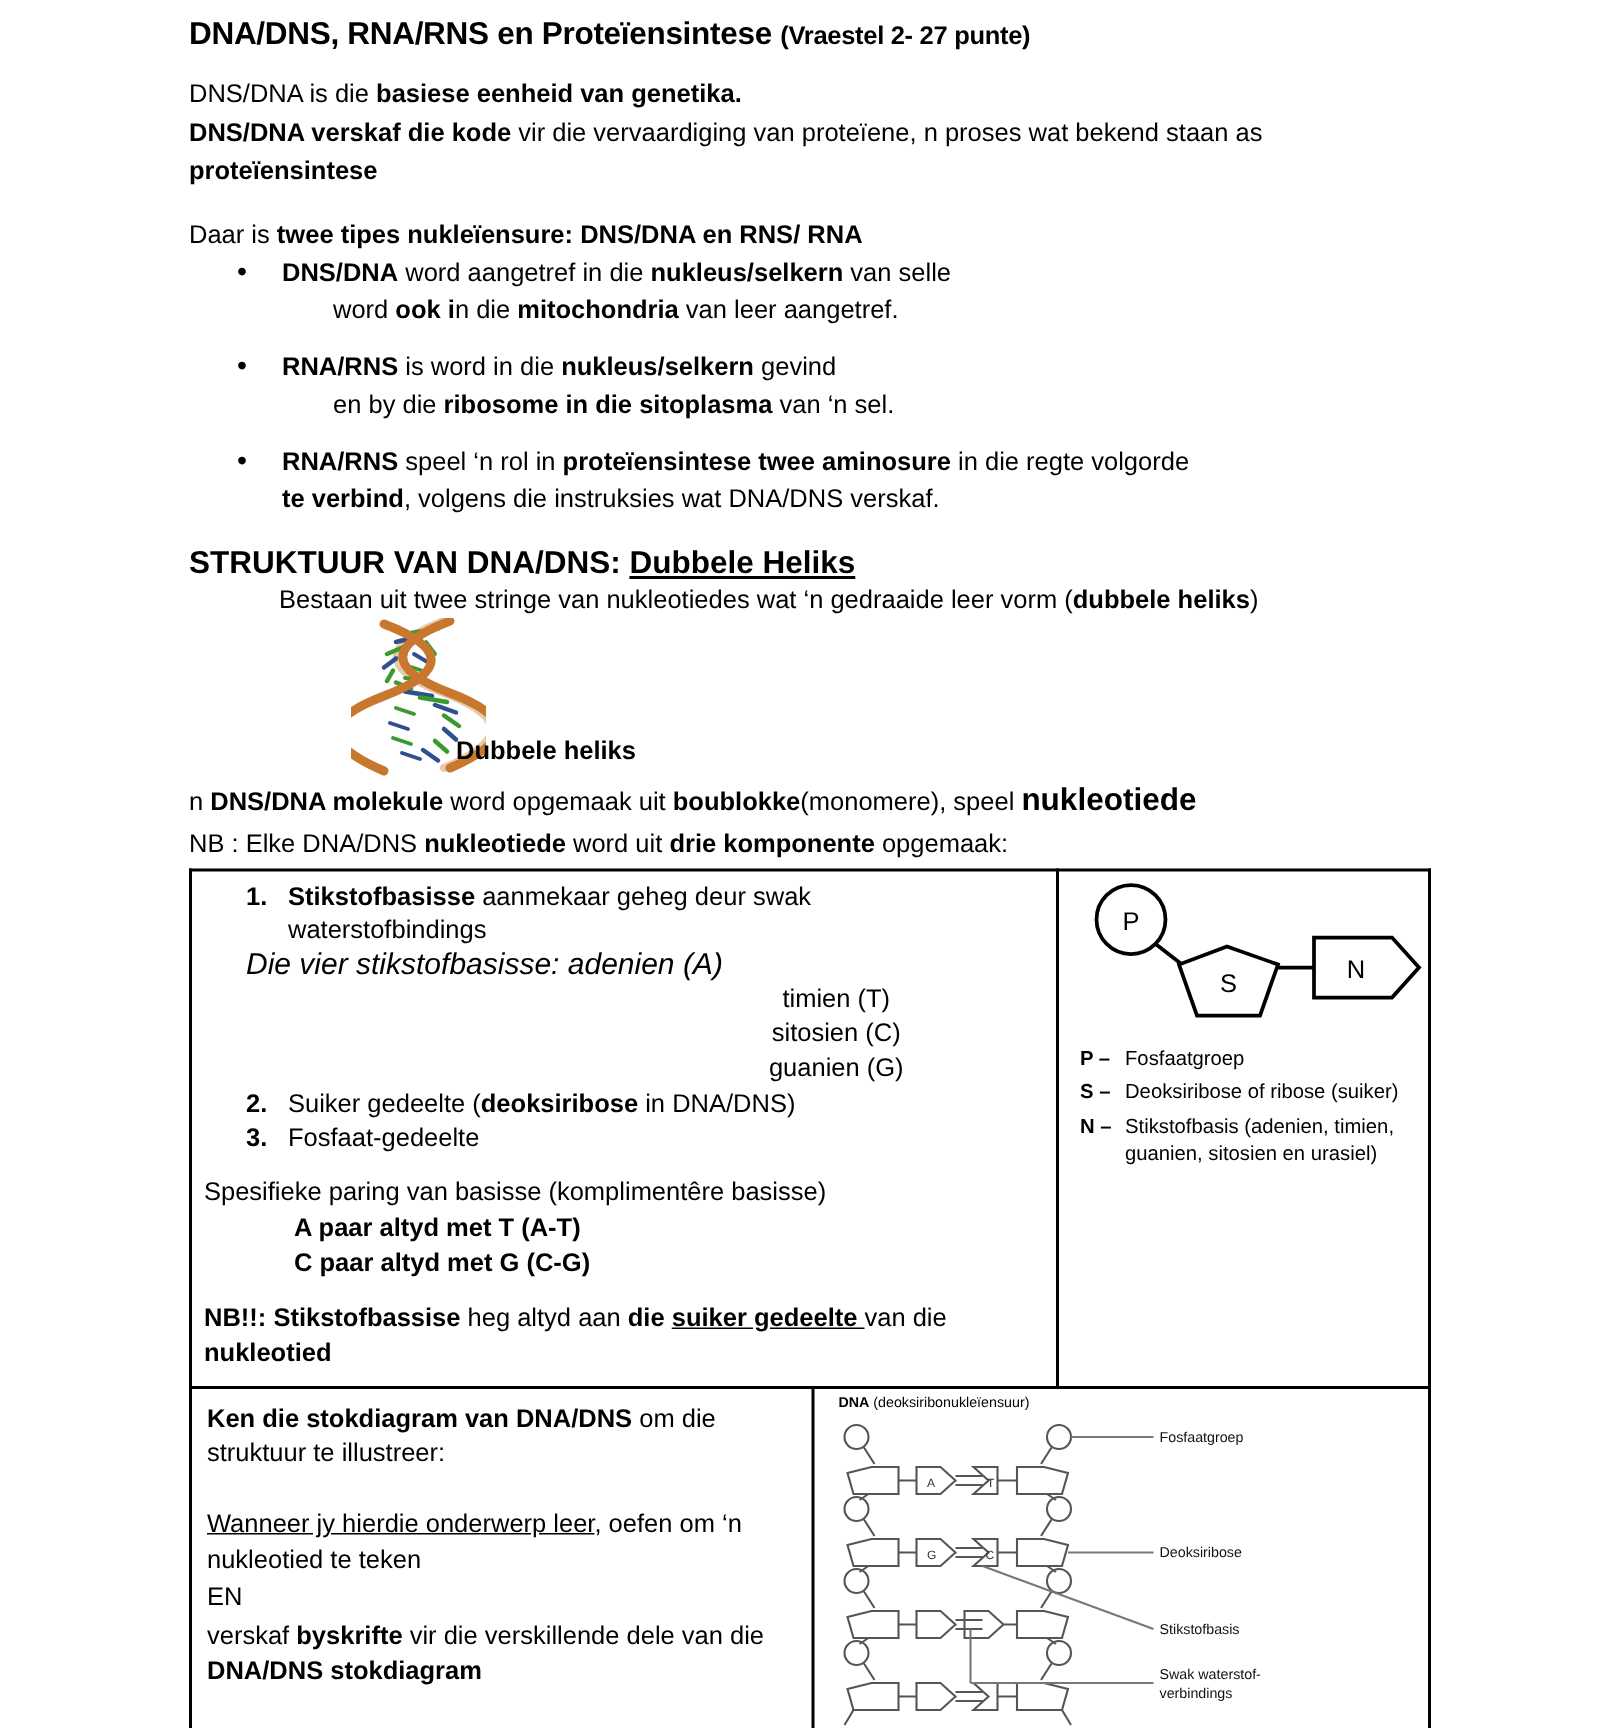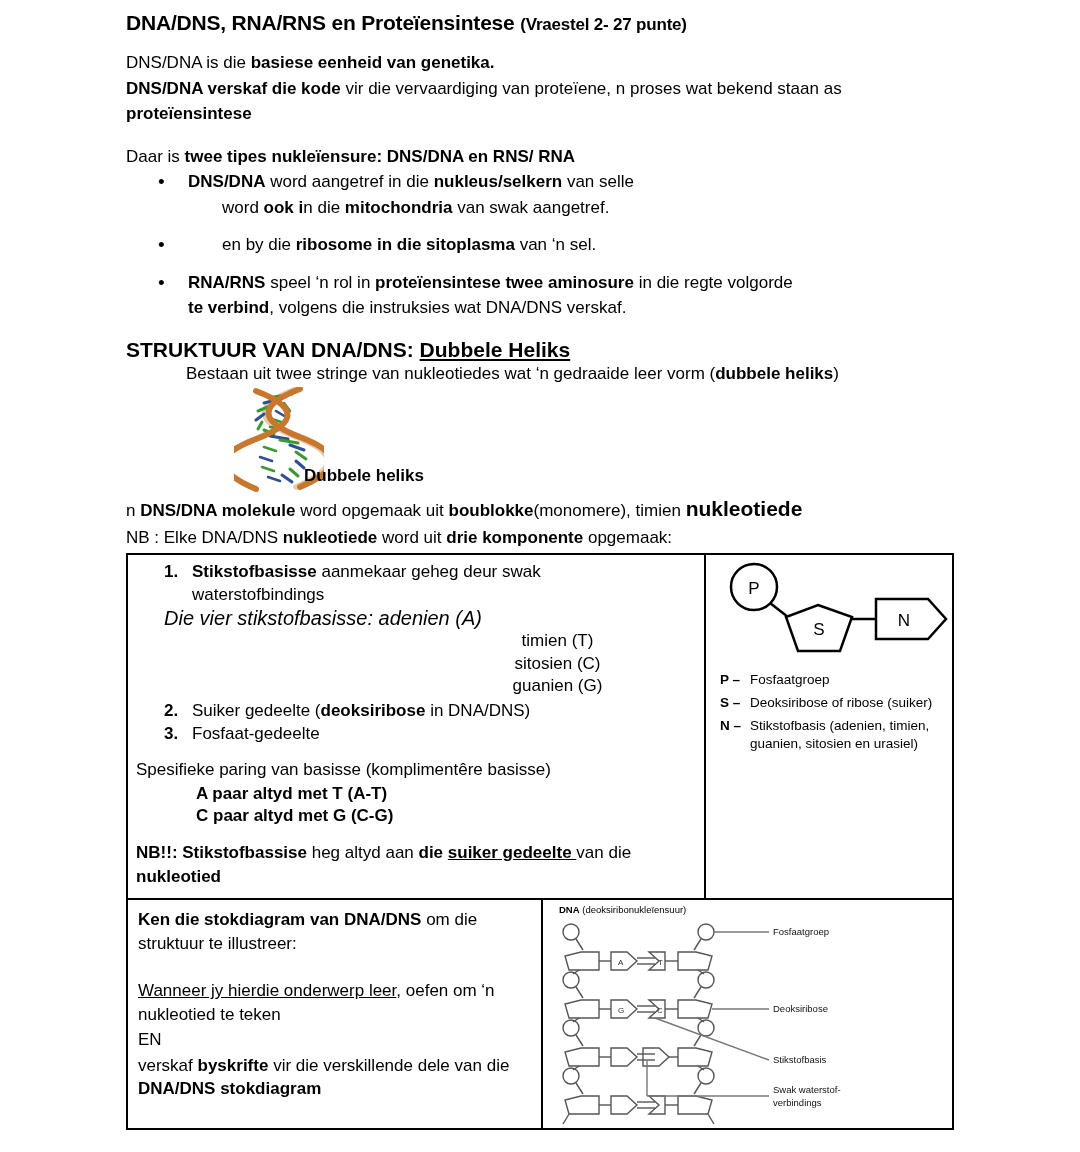--- a/index.html
+++ b/index.html
@@ -92,24 +92,27 @@
     <div class="para">
       <span>Daar is </span><span class="b">twee tipes nukleïensure</span><span class="b">:  DNS/DNA en RNS/ RNA</span>
     </div>
 
     <ul class="bullets">
       <li>
         <div class="para">
           <span class="b">DNS/DNA</span><span> word aangetref in die </span><span class="b">nukleus/selkern</span><span> van selle</span>
         </div>
         <div class="para sub-line">
-          <span>word </span><span class="b">ook i</span><span>n die </span><span class="b">mitochondria</span><span> van swak aangetref.</span>
+          <span>word </span><span class="b">ook i</span><span>n die </span><span class="b">mitochondria</span><span> van leer aangetref.</span>
         </div>
       </li>
       <li>
+        <div class="para">
+          <span class="b">RNA/RNS</span><span> is word in die </span><span class="b">nukleus/selkern</span><span> gevind</span>
+        </div>
         <div class="para sub-line">
           <span>en by die </span><span class="b">ribosome in die sitoplasma</span><span> van ‘n sel.</span>
         </div>
       </li>
       <li>
         <div class="para">
           <span class="b">RNA/RNS</span><span> speel ‘n rol in </span><span class="b">proteïensintese twee aminosure</span><span> in die regte volgorde</span>
         </div>
         <div class="para">
           <span class="b">te verbind</span><span>, volgens die instruksies wat DNA/DNS verskaf.</span>
@@ -163,21 +166,21 @@
           </g>
 
           <path d="M66 2 C 24 18, 24 34, 66 50 C 108 66, 108 82, 66 100" fill="none" stroke="#c8782e" stroke-width="6" stroke-linecap="round"></path>
           <path d="M22 4 C 64 20, 64 36, 22 52 C -20 68, -20 84, 22 102" fill="none" stroke="#c8782e" stroke-width="6" stroke-linecap="round"></path>
         </g>
       </svg>
       <div class="helix-cap">Dubbele heliks</div>
     </div>
 
     <div class="para">
-      <span>n </span><span class="b">DNS/DNA molekule</span><span> word opgemaak uit </span><span class="b">boublokke</span><span>(monomere), timien </span><span class="b" style="font-size:21px;">nukleotiede</span>
+      <span>n </span><span class="b">DNS/DNA molekule</span><span> word opgemaak uit </span><span class="b">boublokke</span><span>(monomere), speel </span><span class="b" style="font-size:21px;">nukleotiede</span>
     </div>
     <div class="para">
       <span>NB : Elke DNA/DNS </span><span class="b">nukleotiede</span><span> word uit </span><span class="b">drie komponente</span><span> opgemaak:</span>
     </div>
 
     <table class="box">
       <colgroup>
           <col style="width:578px">
           <col style="width:248px">
         </colgroup>

